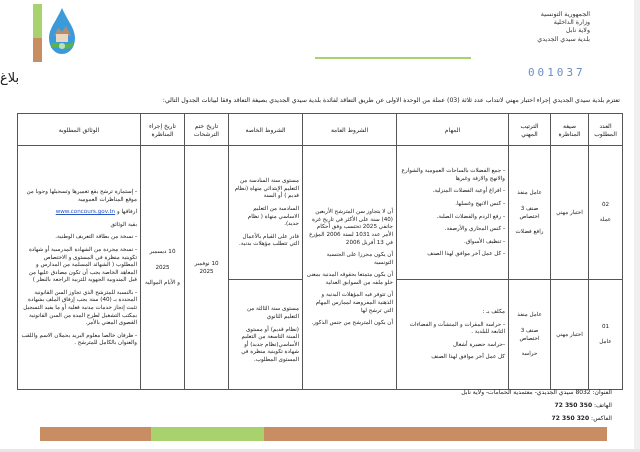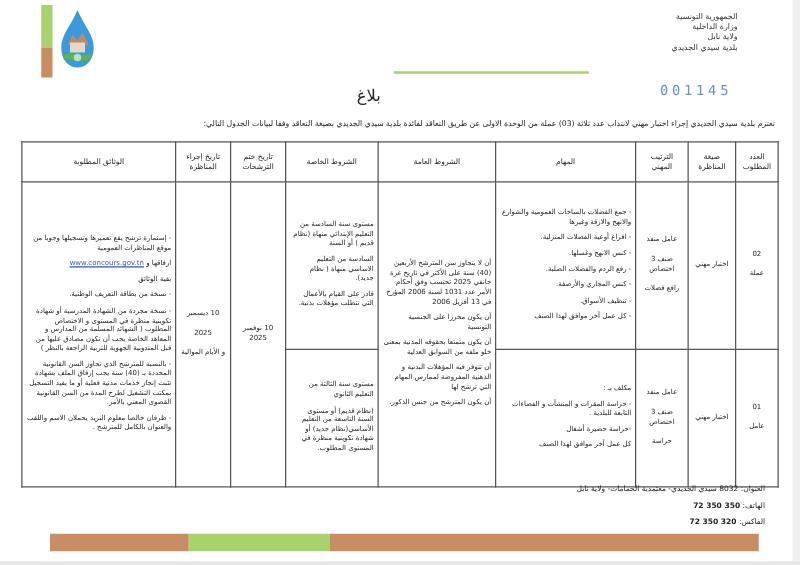--- a/index.html
+++ b/index.html
@@ -15,21 +15,21 @@
   .logo-bar { position:absolute; left:33px; top:4px; width:9px; height:58px; }
   .logo-bar .g { height:34px; background:#a8d26e; }
   .logo-bar .b { height:24px; background:#c98d64; }
   .logo { position:absolute; left:45px; top:6px; width:34px; height:50px; }
   .gov-box { position:absolute; left:500px; top:10px; width:90px; direction:rtl; text-align:right;
              font-size:6.3px; line-height:8.2px; color:#333; }
   .green-line { position:absolute; left:315px; top:57px; width:156px; height:2px; background:#a8d26e; }
   .ref-num { position:absolute; left:528px; top:66px; font-size:11px; letter-spacing:3px; color:#6d8fc3;
              font-family:"DejaVu Sans Mono", monospace; }
 
-  .title { position:absolute; left:0; width:590px; top:70px; text-align:center; font-size:13px; color:#222; direction:rtl; }
+  .title { position:absolute; left:0; width:590px; top:70px; text-align:left; font-size:13px; color:#222; direction:rtl; }
   .intro { position:absolute; right:20px; top:96px; width:600px; direction:rtl; text-align:right; font-size:6.2px; color:#222; }
 
   
   table.ann { position:absolute; left:17px; top:113px; width:605px; border-collapse:collapse; direction:rtl;
               table-layout:fixed; font-size:5.6px; line-height:7.6px; color:#222; }
   table.ann th, table.ann td { border:0.8px solid #555; vertical-align:middle; padding:2px 3px; text-align:right; }
   table.ann th { font-weight:normal; text-align:center; height:27px; font-size:6px; line-height:8px; }
   table.ann td.c { text-align:center; }
   .row1 td { height:129px; }
   .row2 td { height:105px; }
@@ -62,21 +62,21 @@
     <circle cx="17" cy="40" r="3" fill="#fff" opacity="0.6"></circle>
   </svg>
 
   <div class="gov-box">
     <div>الجمهورية التونسية</div>
     <div>وزارة الداخلية</div>
     <div>ولاية نابل</div>
     <div>بلدية سيدي الجديدي</div>
   </div>
   <div class="green-line"></div>
-  <div class="ref-num">001145</div>
+  <div class="ref-num">001037</div>
 
   <div class="title">بلاغ</div>
   <div class="intro">تعتزم بلدية سيدي الجديدي إجراء اختبار مهني لانتداب عدد ثلاثة (03) عملة من الوحدة الاولى عن طريق التعاقد لفائدة بلدية سيدي الجديدي بصيغة التعاقد وفقا لبيانات الجدول التالي:</div>
 
   <table class="ann">
     <colgroup>
       <col style="width:34px">
         <col style="width:38px">
         <col style="width:42px">
         <col style="width:112px">

